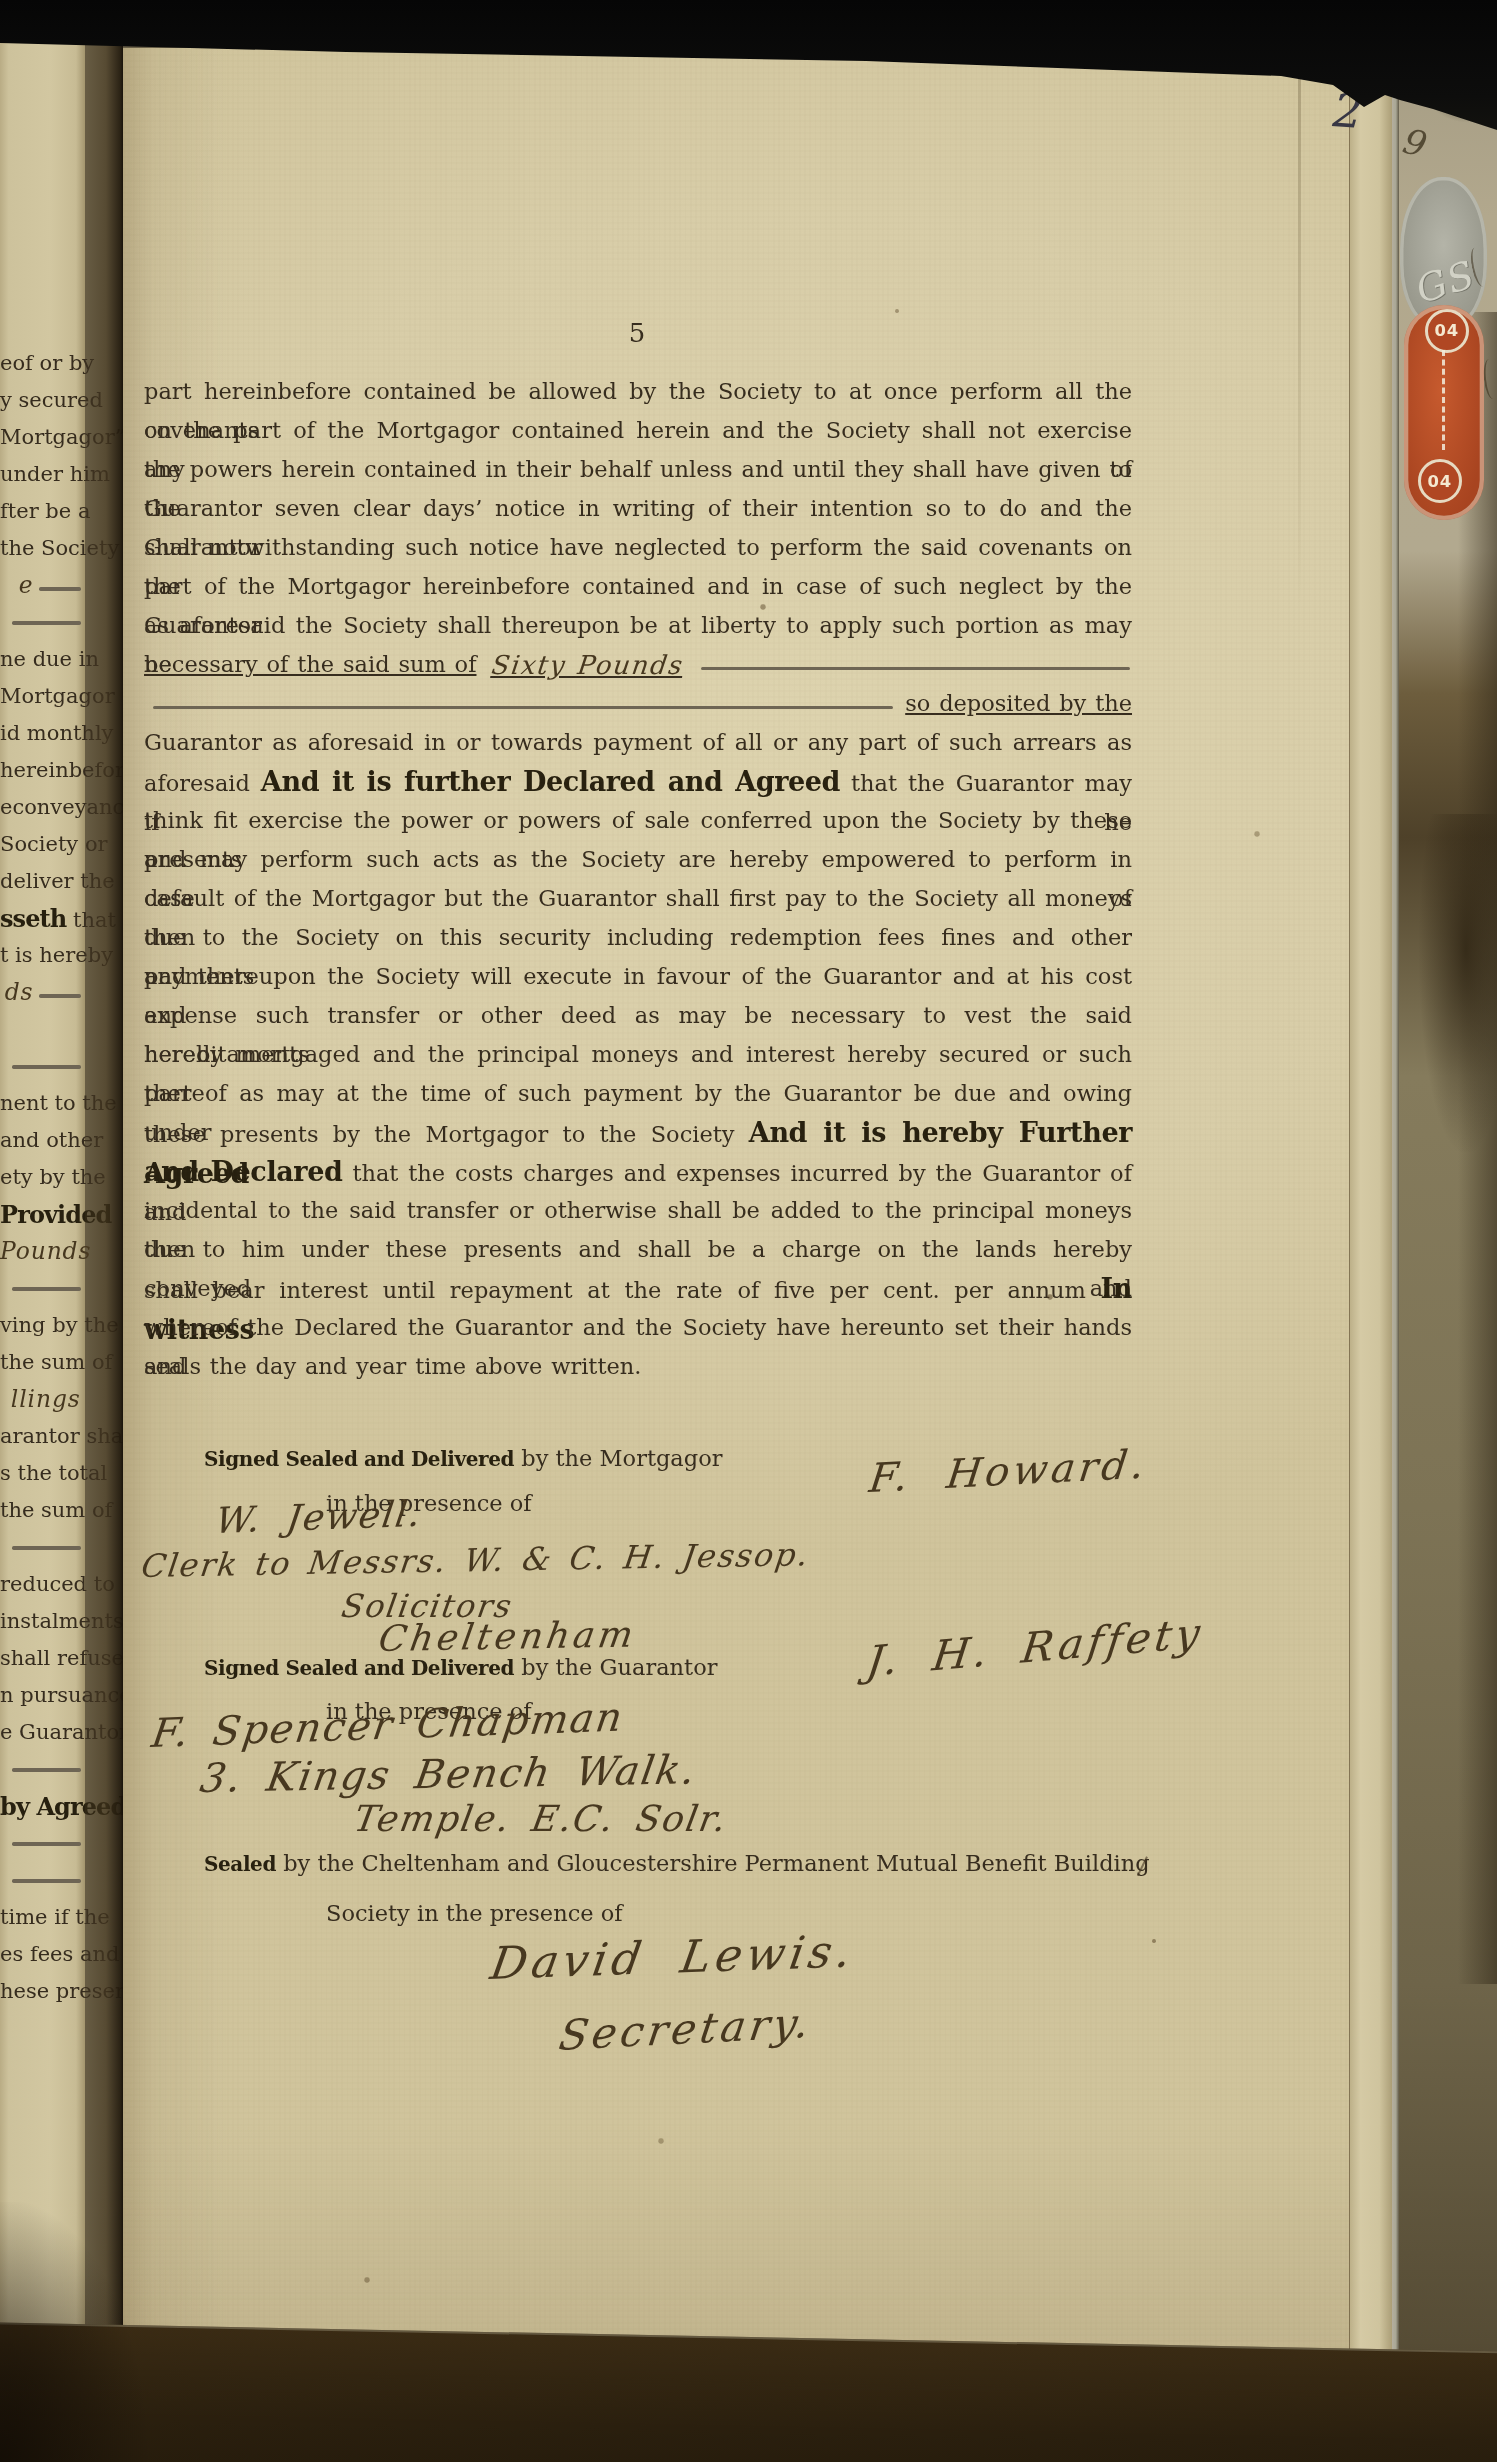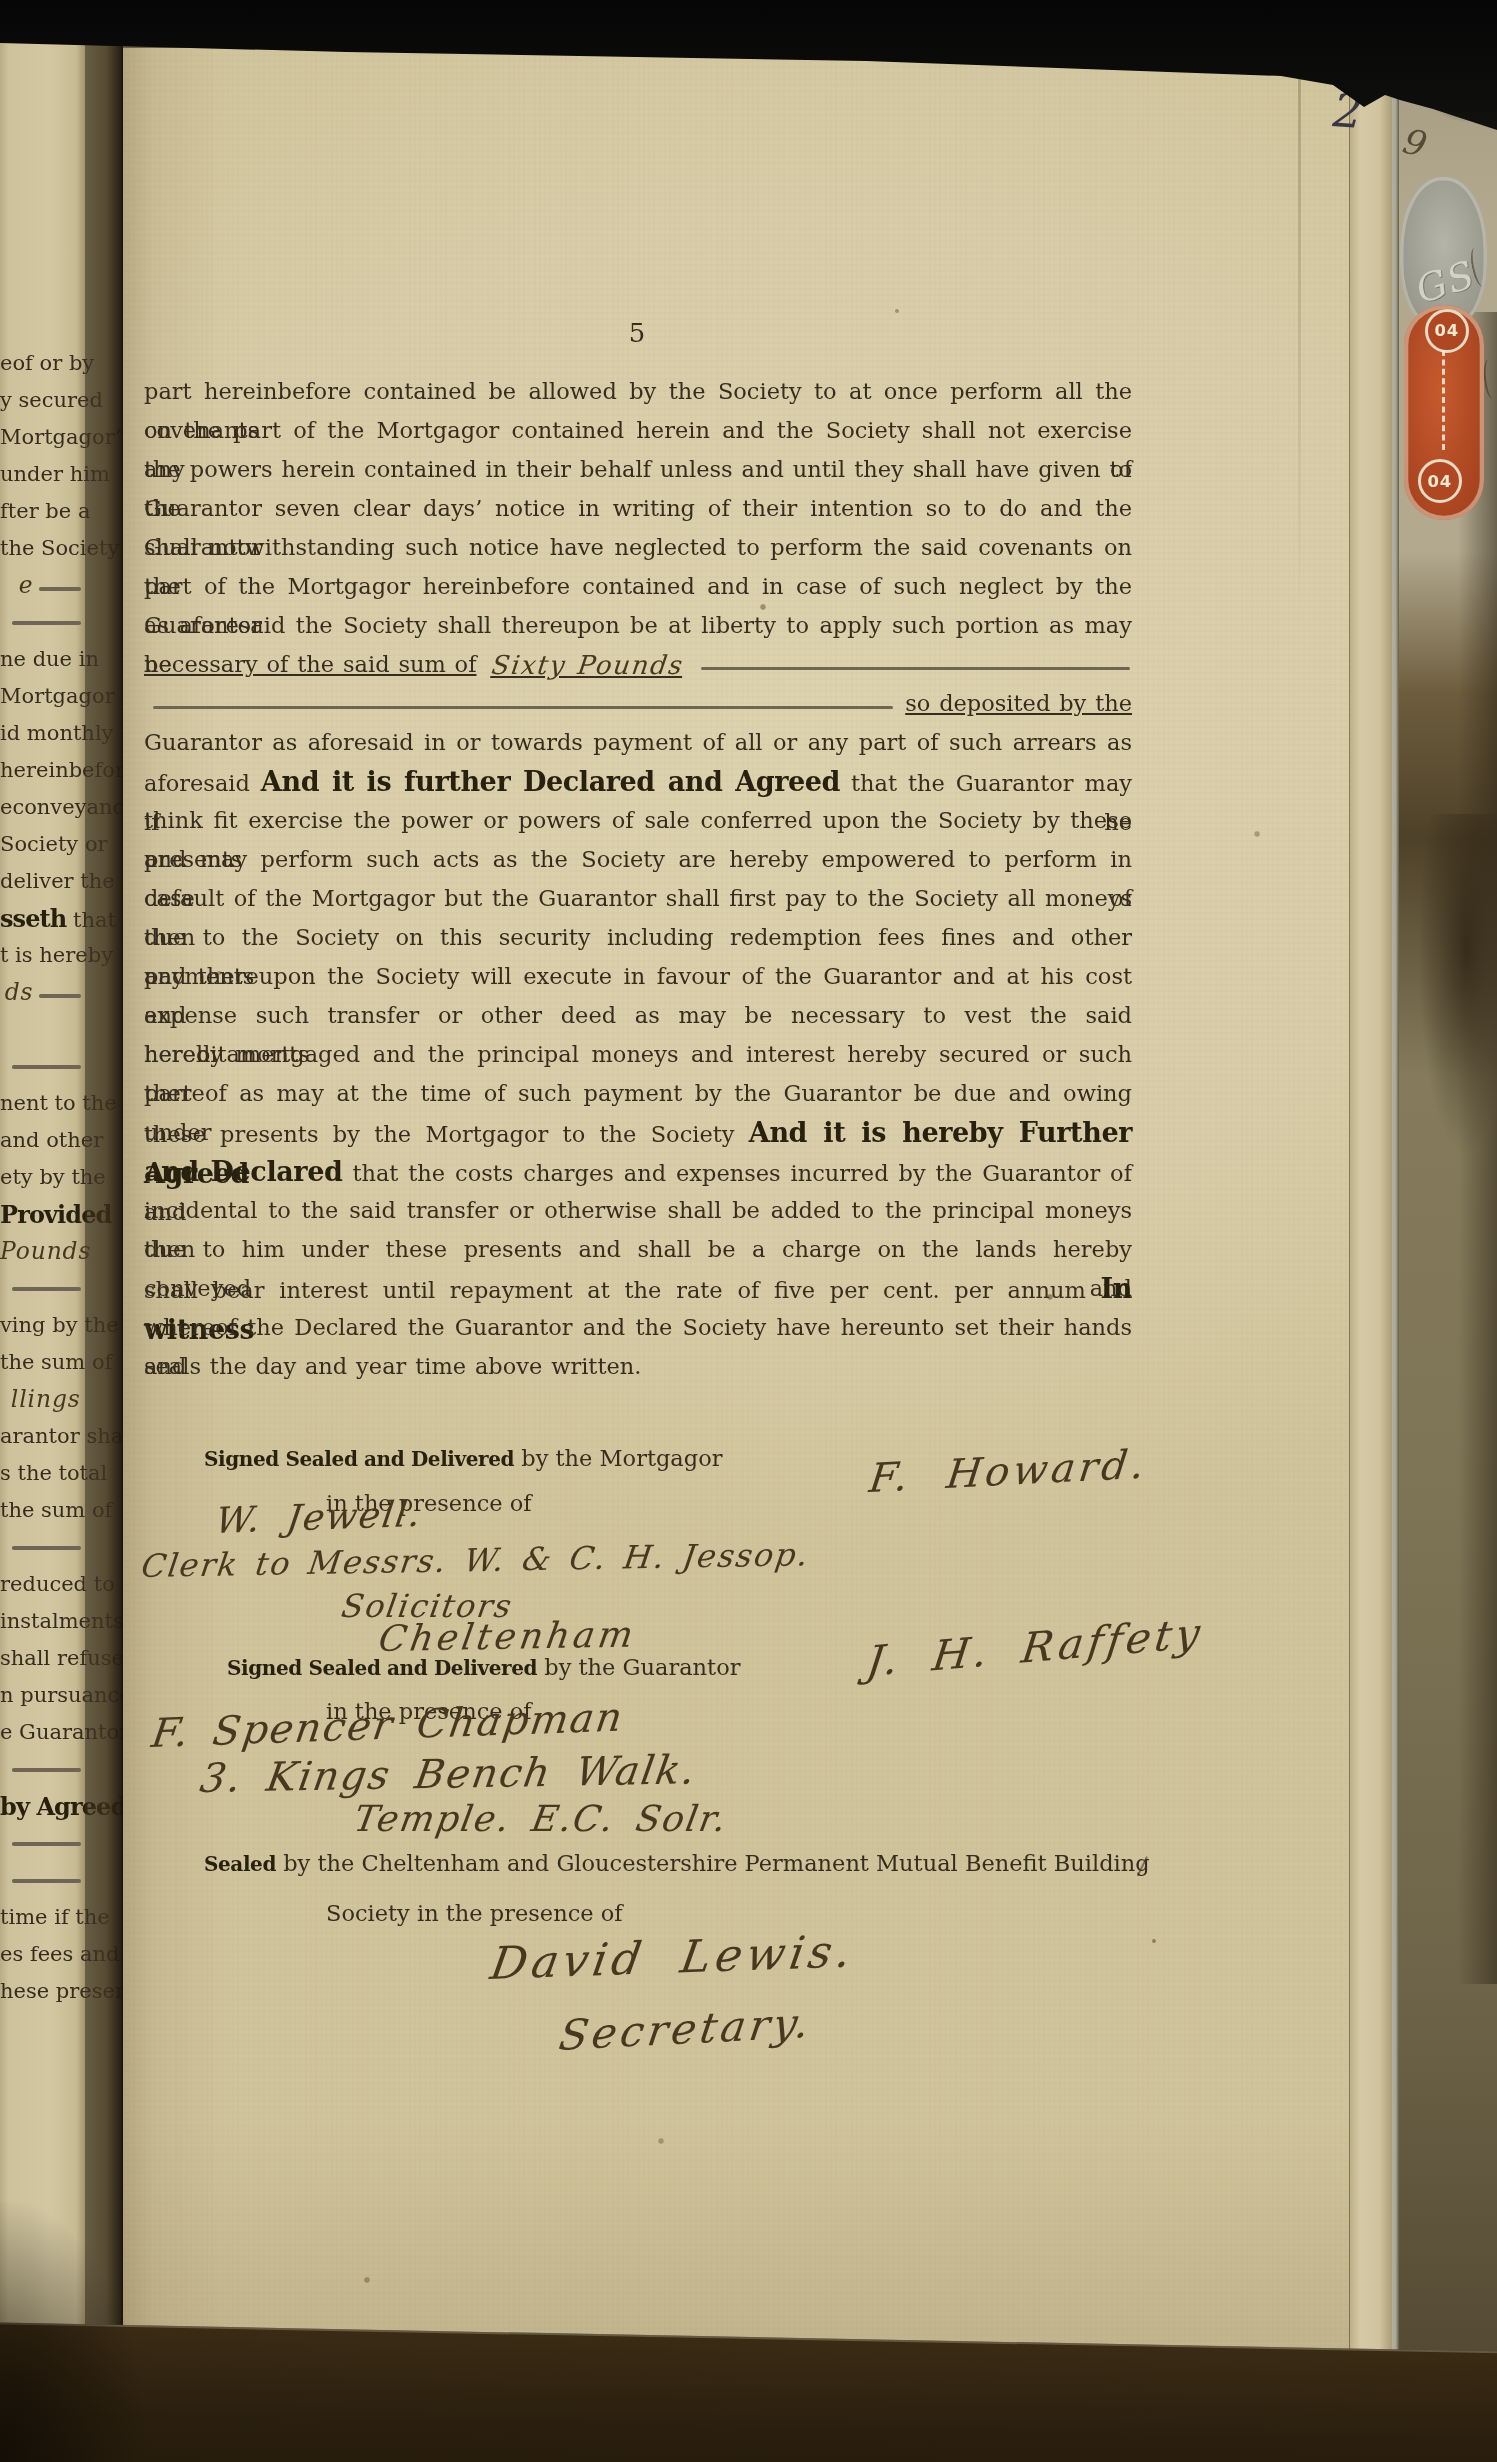--- a/index.html
+++ b/index.html
@@ -64,21 +64,21 @@
   .print{font-size:22.5px;color:var(--ink);}
   .sig-gothic{font-weight:bold;font-size:20px;letter-spacing:-0.4px;color:var(--gothic-ink);}
   .hw{font-style:italic;color:var(--script-ink);letter-spacing:1.7px;transform-origin:left bottom;}
   #sig-mortgagor-row{left:81px;top:1397px;}
   #sig-howard{left:744px;top:1407px;font-size:40px;letter-spacing:3.5px;word-spacing:19px;transform:skewX(-10deg) rotate(-3deg);}
   #presence-1{left:203px;top:1442px;}
   #sig-jewell{left:90px;top:1452px;font-size:36px;transform:skewX(-10deg) rotate(-2deg);word-spacing:12px;}
   #sig-clerk{left:15.6px;top:1499px;font-size:32px;transform:skewX(-9deg) rotate(-1deg);word-spacing:5.2px;}
   #sig-solicitors{left:216px;top:1539px;font-size:32px;transform:skewX(-9deg);}
   #sig-cheltenham{left:253px;top:1570px;font-size:36px;transform:skewX(-10deg) rotate(-1deg);letter-spacing:3.5px;}
-  #sig-guarantor-row{left:81px;top:1606px;margin-left:23px;}
+  #sig-guarantor-row{left:81px;top:1606px;}
   #sig-raffety{left:741px;top:1589px;font-size:42px;letter-spacing:3.5px;word-spacing:14px;transform:skewX(-12deg) rotate(-5deg);}
   #presence-2{left:203px;top:1650px;}
   #sig-spencer{left:26px;top:1662px;font-size:40px;transform:skewX(-10deg) rotate(-2deg);word-spacing:8.7px;}
   #sig-kbw{left:74px;top:1707px;font-size:40px;transform:skewX(-10deg) rotate(-1deg);word-spacing:10.4px;}
   #sig-temple{left:228px;top:1750px;font-size:36px;transform:skewX(-10deg);word-spacing:8.7px;}
   #sealed-row{left:81px;top:1802px;}
   #society-row{left:203px;top:1852px;}
   #sig-lewis{left:364px;top:1889px;font-size:45px;letter-spacing:4.3px;word-spacing:17.3px;transform:skewX(-11deg) rotate(-2deg);}
   #sig-secretary{left:433px;top:1963px;font-size:42px;letter-spacing:3.5px;transform:skewX(-11deg) rotate(-3deg);}
   #pen-tick{left:1007px;top:1805px;width:12px;height:21px;border-right:2.6px solid rgba(70,55,35,.6);

